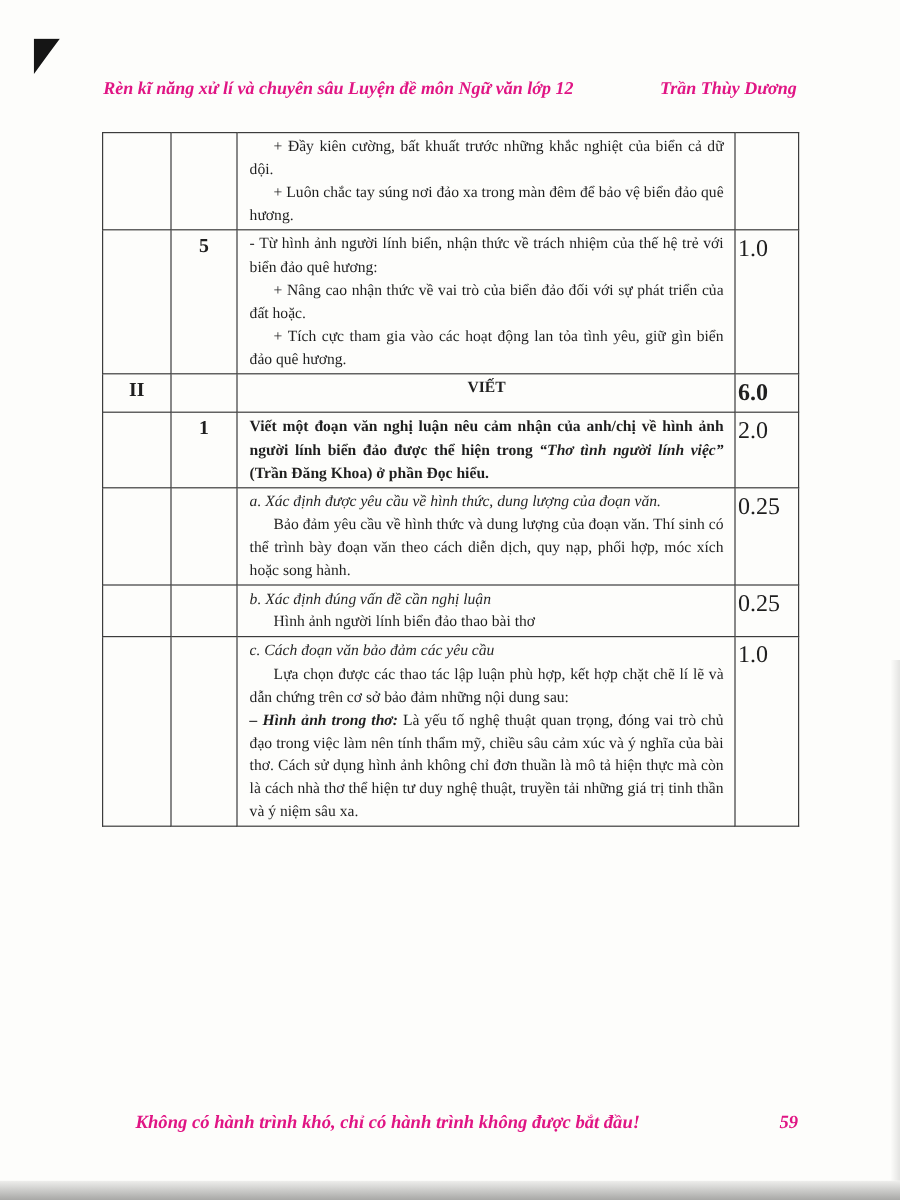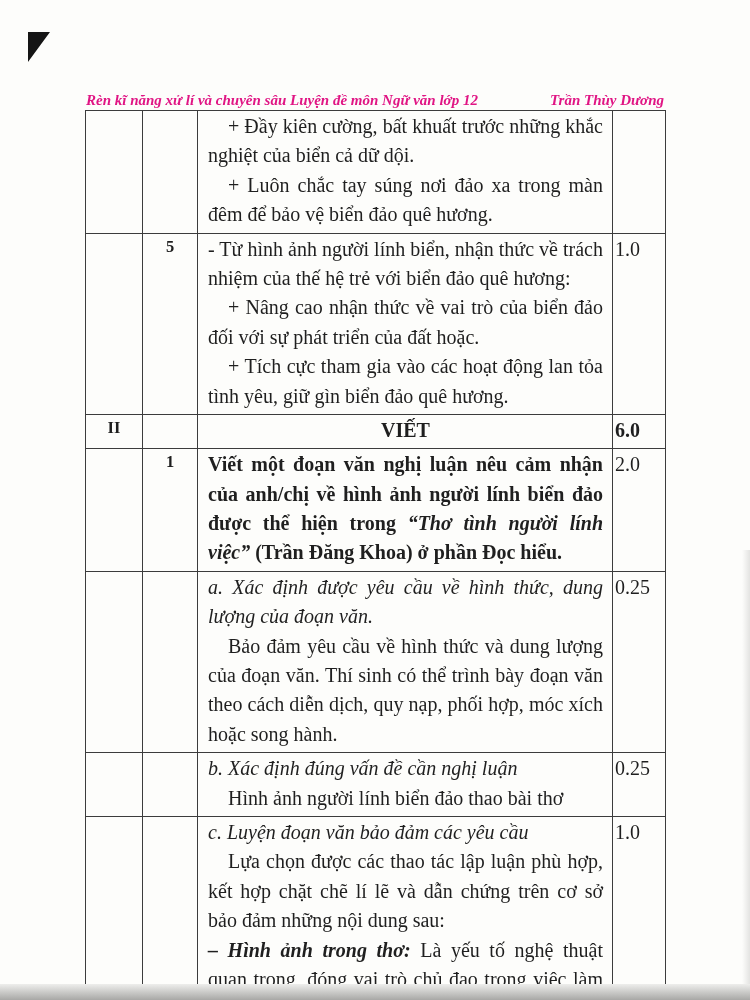--- a/index.html
+++ b/index.html
@@ -1,21 +1,21 @@
 <!DOCTYPE html>
 <html style="--accent: #e01584;"><head>
 <meta charset="utf-8">
 <style>
   *{box-sizing:border-box}
   html,body{margin:0;padding:0}
   body{background:#ffffff;font-family:"Liberation Serif","DejaVu Serif",serif}
   .page{position:relative;width:750px;height:1000px;background:#fdfdfb;overflow:hidden;color:#1f1f1f}
-  .header{position:absolute;top:92px;left:86px;width:578px;display:flex;justify-content:space-between;align-items:baseline;font-weight:bold;font-style:italic;font-size:15px;color:var(--accent,#e01584);white-space:nowrap}
+  .header{position:absolute;top:66px;left:86px;width:578px;display:flex;justify-content:space-between;align-items:baseline;font-weight:bold;font-style:italic;font-size:15px;color:var(--accent,#e01584);white-space:nowrap}
   .rubric{position:absolute;top:110px;left:85px;width:580px;border-collapse:collapse;table-layout:fixed}
-  .rubric td{border:1.4px solid #3c3c3c;vertical-align:top;padding:1px 9px 3px 10px;font-size:20px;line-height:1.47}
+  .rubric td{border:1.4px solid #3c3c3c;vertical-align:top;padding:1px 9px 3px 10px;font-size:13px;line-height:1.47}
   td.cell-section,td.cell-question{text-align:center;font-weight:bold;padding:1px 2px;font-size:16.5px}
   td.cell-points{text-align:left;padding:1px 2px;font-size:20px}
   .cell-content p{margin:0;text-align:justify}
   .cell-content p.center{text-align:center;font-family:Liberation Serif, serif;}
   p.indent{text-indent:20px}
   .b{font-weight:bold}
   .i{font-style:italic}
   .footer{position:absolute;top:927px;left:85px;width:580px;display:flex;justify-content:space-between;font-weight:bold;font-style:italic;color:var(--accent,#e01584);font-size:15.5px}
   .footer .quote{padding-left:28px}
   .corner{position:absolute;left:28px;top:32px;width:22px;height:30px;background:#151515;clip-path:polygon(0 0,100% 0,55% 45%,0 100%)}
@@ -91,25 +91,29 @@
           <td class="cell-content">
             <p><span class="i">b. Xác định đúng vấn đề cần nghị luận</span></p>
             <p class="indent"><span>Hình ảnh người lính biển đảo thao bài thơ</span></p>
           </td>
           <td class="cell-points">0.25</td>
         </tr>
         <tr>
           <td class="cell-section"></td>
           <td class="cell-question"></td>
           <td class="cell-content">
-            <p><span class="i">c. Luyện đoạn văn bảo đảm các yêu cầu</span></p>
+            <p><span class="i">c. Cách đoạn văn bảo đảm các yêu cầu</span></p>
             <p class="indent"><span>Lựa chọn được các thao tác lập luận phù hợp, kết hợp chặt chẽ lí lẽ và dẫn chứng trên cơ sở bảo đảm những nội dung sau:</span></p>
             <p><span class="b i">– Hình ảnh trong thơ:</span><span> Là yếu tố nghệ thuật quan trọng, đóng vai trò chủ đạo trong việc làm nên tính thẩm mỹ, chiều sâu cảm xúc và ý nghĩa của bài thơ. Cách sử dụng hình ảnh không chỉ đơn thuần là mô tả hiện thực mà còn là cách nhà thơ thể hiện tư duy nghệ thuật, truyền tải những giá trị tinh thần và ý niệm sâu xa.</span></p>
           </td>
           <td class="cell-points">1.0</td>
         </tr>
       </tbody>
   </table>
 
+  <div class="footer">
+    <span class="quote">Không có hành trình khó, chỉ có hành trình không được bắt đầu!</span>
+    <span>59</span>
+  </div>
 
   <div class="right-edge"></div>
   <div class="bottom-edge"></div>
 </div>
 
 </body></html>

